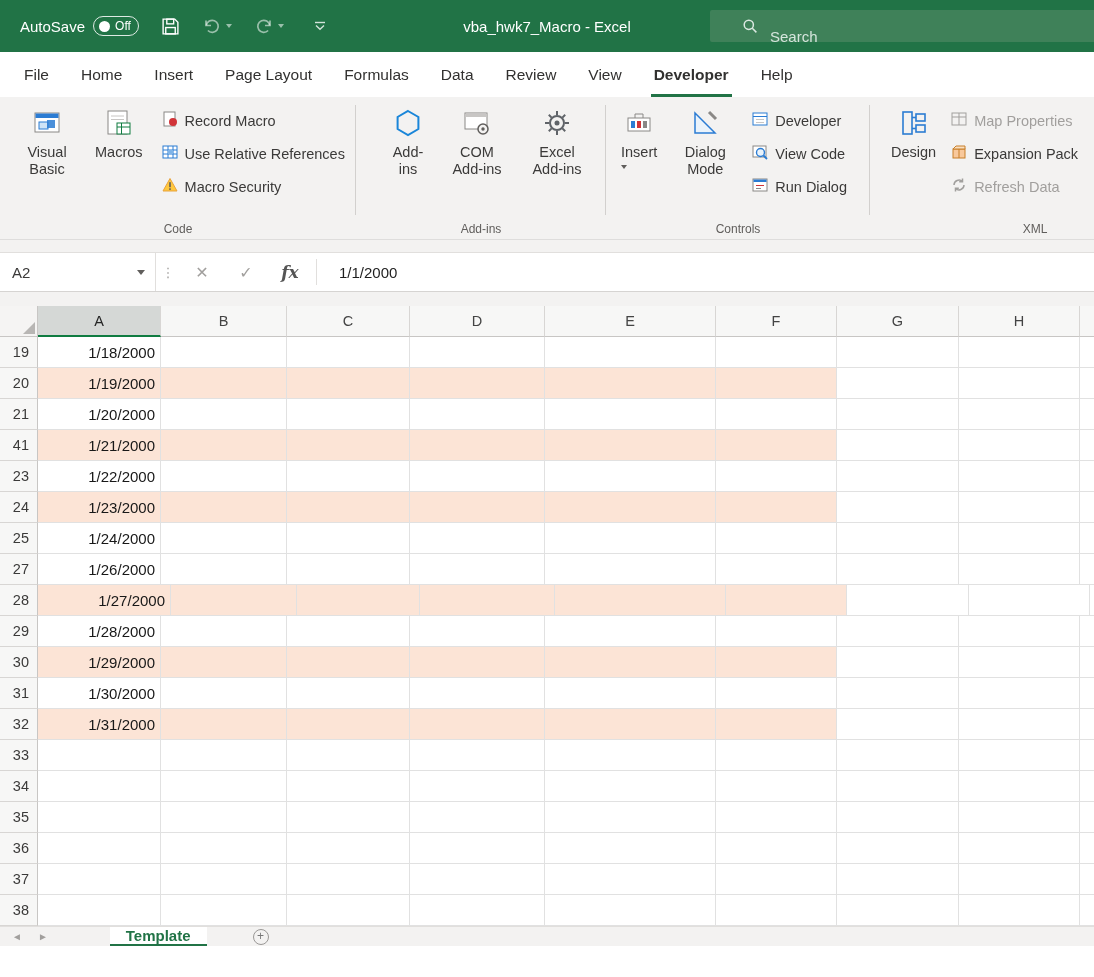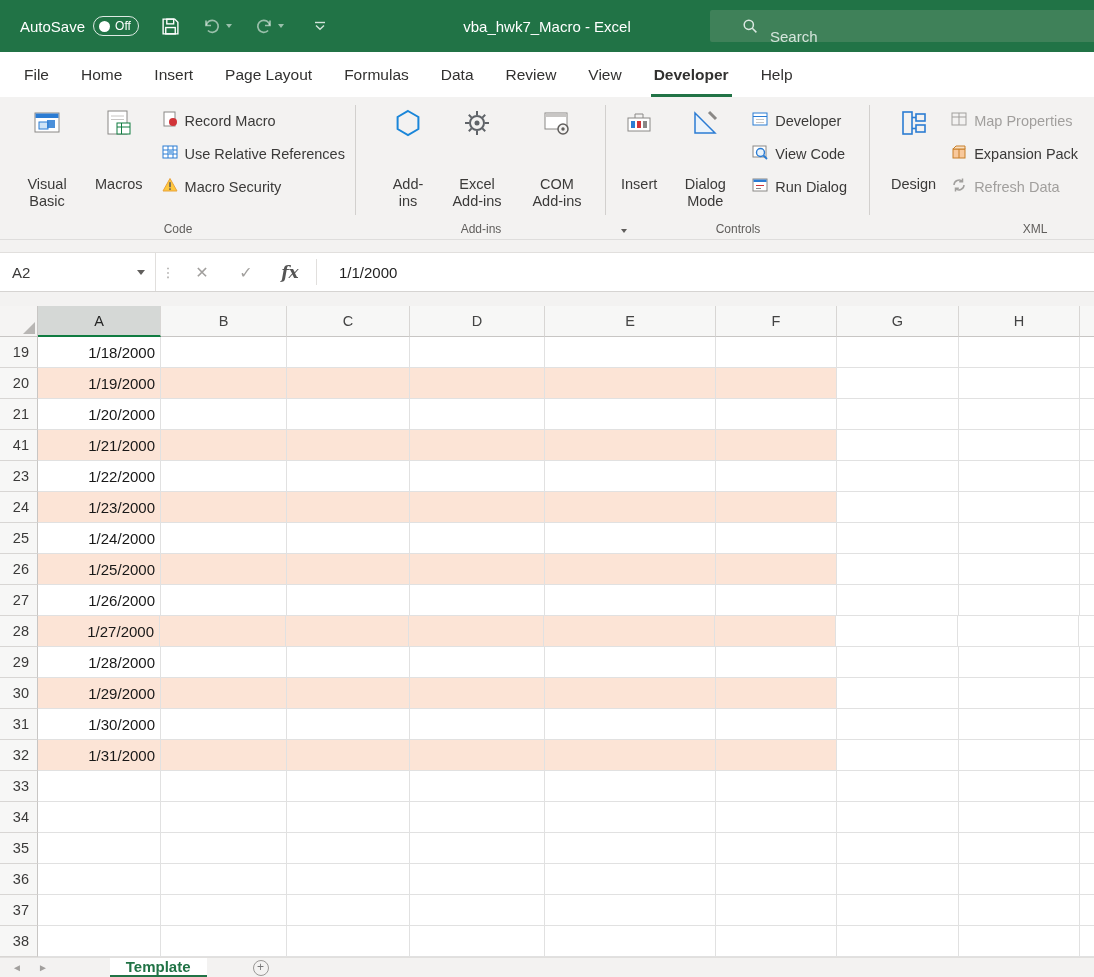--- a/index.html
+++ b/index.html
@@ -28,21 +28,21 @@
   .tabs-row { height:45px; background:#fff; display:flex; align-items:stretch; padding-left:8px; }
   .tab { display:flex; align-items:center; padding:0 16px; font-size:15.5px; color:#323130; position:relative; cursor:pointer; }
   .tab.active span { font-weight:700; }
   .tab.active::after { content:""; position:absolute; left:13px; right:13px; bottom:0; height:3px; background:#217346; }
 
   
   .ribbon { height:143px; background:#f3f2f1; display:flex; border-bottom:1px solid #dedddc; overflow:hidden; }
   .rgroup { position:relative; display:flex; align-items:flex-start; flex:none; }
   .rgroup::after { content:""; position:absolute; right:0; top:8px; bottom:24px; width:1px; background:#d2d0ce; }
   .rgroup-label { position:absolute; bottom:3px; left:0; right:0; text-align:center; font-size:12px; color:#605e5c; }
-  .big-btn { display:flex; flex-direction:column; margin-top:8px; padding:0 5px; cursor:pointer;gap:32px; }
+  .big-btn { display:flex; flex-direction:column; margin-top:8px; padding:0 5px; cursor:pointer; }
   .big-btn .bicon { height:36px; display:flex; align-items:center; justify-content:center; }
   .big-btn .blabel { font-size:14.5px; color:#3b3a39; text-align:center; line-height:17px; max-width:64px; margin-top:3px; }
   .caret-gray { width:0; height:0; border-left:3.5px solid transparent; border-right:3.5px solid transparent;
                 border-top:4px solid #5f5d5b; margin-top:4px; }
   .small-col { display:flex; flex-direction:column; gap:12px; margin-top:13px; }
   .small-btn { display:flex; align-items:center; gap:7px; font-size:14.5px; color:#3b3a39;
                height:21px; white-space:nowrap; cursor:pointer; }
   .small-btn.disabled { color:#a19f9d; }
   .ml10{margin-left:10px;} .ml14{margin-left:14px;} .ml16{margin-left:16px;} .ml26{margin-left:26px;} .ml6{margin-left:6px;}
 
@@ -238,38 +238,38 @@
     <div class="big-btn ml26">
       <div class="bicon">
         <svg width="30" height="30" viewBox="0 0 30 30">
           <polygon points="15,3 25.4,9 25.4,21 15,27 4.6,21 4.6,9" fill="none" stroke="#1a86d9" stroke-width="2"></polygon>
         </svg>
       </div>
       <div class="blabel" style="max-width:42px;">Add-ins</div>
     </div>
     <div class="big-btn ml6">
       <div class="bicon">
-        <svg width="30" height="30" viewBox="0 0 30 30" fill="none" stroke="#5f6368" stroke-width="2">
-          <circle cx="15" cy="15" r="7"></circle>
-          <circle cx="15" cy="15" r="2.5" fill="#5f6368" stroke="none"></circle>
-          <path d="M15 3v4 M15 23v4 M3 15h4 M23 15h4 M6.8 6.8l2.8 2.8 M20.4 20.4l2.8 2.8 M23.2 6.8l-2.8 2.8 M9.6 20.4l-2.8 2.8"></path>
-        </svg>
-      </div>
-      <div class="blabel">Excel Add-ins</div>
-    </div>
-    <div class="big-btn ml6">
-      <div class="bicon">
         <svg width="30" height="30" viewBox="0 0 30 30">
           <rect x="3" y="5" width="22" height="16" fill="#fff" stroke="#8a8886"></rect>
           <rect x="3.5" y="5.5" width="21" height="3.5" fill="#c8c6c4"></rect>
           <circle cx="21" cy="21" r="5" fill="#f3f2f1" stroke="#5f5d5b" stroke-width="1.5"></circle>
           <circle cx="21" cy="21" r="1.7" fill="#5f5d5b"></circle>
         </svg>
       </div>
       <div class="blabel">COM Add-ins</div>
+    </div>
+    <div class="big-btn ml6">
+      <div class="bicon">
+        <svg width="30" height="30" viewBox="0 0 30 30" fill="none" stroke="#5f6368" stroke-width="2">
+          <circle cx="15" cy="15" r="7"></circle>
+          <circle cx="15" cy="15" r="2.5" fill="#5f6368" stroke="none"></circle>
+          <path d="M15 3v4 M15 23v4 M3 15h4 M23 15h4 M6.8 6.8l2.8 2.8 M20.4 20.4l2.8 2.8 M23.2 6.8l-2.8 2.8 M9.6 20.4l-2.8 2.8"></path>
+        </svg>
+      </div>
+      <div class="blabel">Excel Add-ins</div>
     </div>
     <div class="rgroup-label">Add-ins</div>
   </div>
 
   <div class="rgroup" style="width:264px;">
     <div class="big-btn ml10">
       <div class="bicon">
         <svg width="30" height="30" viewBox="0 0 30 30">
           <rect x="4" y="10" width="22" height="13" fill="#fff" stroke="#8a8886"></rect>
           <path d="M11 10 v-4 h8 v4" fill="none" stroke="#8a8886"></path>
@@ -483,46 +483,34 @@
       <div class="cell" style="width: 126px;"></div>
       <div class="cell" style="width: 123px;"></div>
       <div class="cell" style="width: 135px;"></div>
       <div class="cell" style="width: 171px;"></div>
       <div class="cell" style="width: 121px;"></div>
       <div class="cell" style="width: 122px;"></div>
       <div class="cell" style="width: 121px;"></div>
       <div class="cell" style="width: 60px;"></div>
     </div>
     <div class="grow">
-      <div class="rowh">26</div>
-      <div class="cell" style="width: 123px; background: rgb(252, 228, 214);">1/25/2000</div>
-      <div class="cell" style="width: 126px; background: rgb(252, 228, 214);"></div>
-      <div class="cell" style="width: 123px; background: rgb(252, 228, 214);"></div>
-      <div class="cell" style="width: 135px; background: rgb(252, 228, 214);"></div>
-      <div class="cell" style="width: 171px; background: rgb(252, 228, 214);"></div>
-      <div class="cell" style="width: 121px; background: rgb(252, 228, 214);"></div>
-      <div class="cell" style="width: 122px;"></div>
-      <div class="cell" style="width: 121px;"></div>
-      <div class="cell" style="width: 60px;"></div>
-    </div>
-    <div class="grow">
       <div class="rowh">27</div>
       <div class="cell" style="width: 123px;">1/26/2000</div>
       <div class="cell" style="width: 126px;"></div>
       <div class="cell" style="width: 123px;"></div>
       <div class="cell" style="width: 135px;"></div>
       <div class="cell" style="width: 171px;"></div>
       <div class="cell" style="width: 121px;"></div>
       <div class="cell" style="width: 122px;"></div>
       <div class="cell" style="width: 121px;"></div>
       <div class="cell" style="width: 60px;"></div>
     </div>
     <div class="grow">
       <div class="rowh">28</div>
-      <div class="cell" style="width: 122px; background: rgb(252, 228, 214);">1/27/2000</div>
+      <div class="cell" style="width: 133px; background: rgb(252, 228, 214);">1/27/2000</div>
       <div class="cell" style="width: 126px; background: rgb(252, 228, 214);"></div>
       <div class="cell" style="width: 123px; background: rgb(252, 228, 214);"></div>
       <div class="cell" style="width: 135px; background: rgb(252, 228, 214);"></div>
       <div class="cell" style="width: 171px; background: rgb(252, 228, 214);"></div>
       <div class="cell" style="width: 121px; background: rgb(252, 228, 214);"></div>
       <div class="cell" style="width: 122px;"></div>
       <div class="cell" style="width: 121px;"></div>
       <div class="cell" style="width: 60px;"></div>
     </div>
     <div class="grow">

